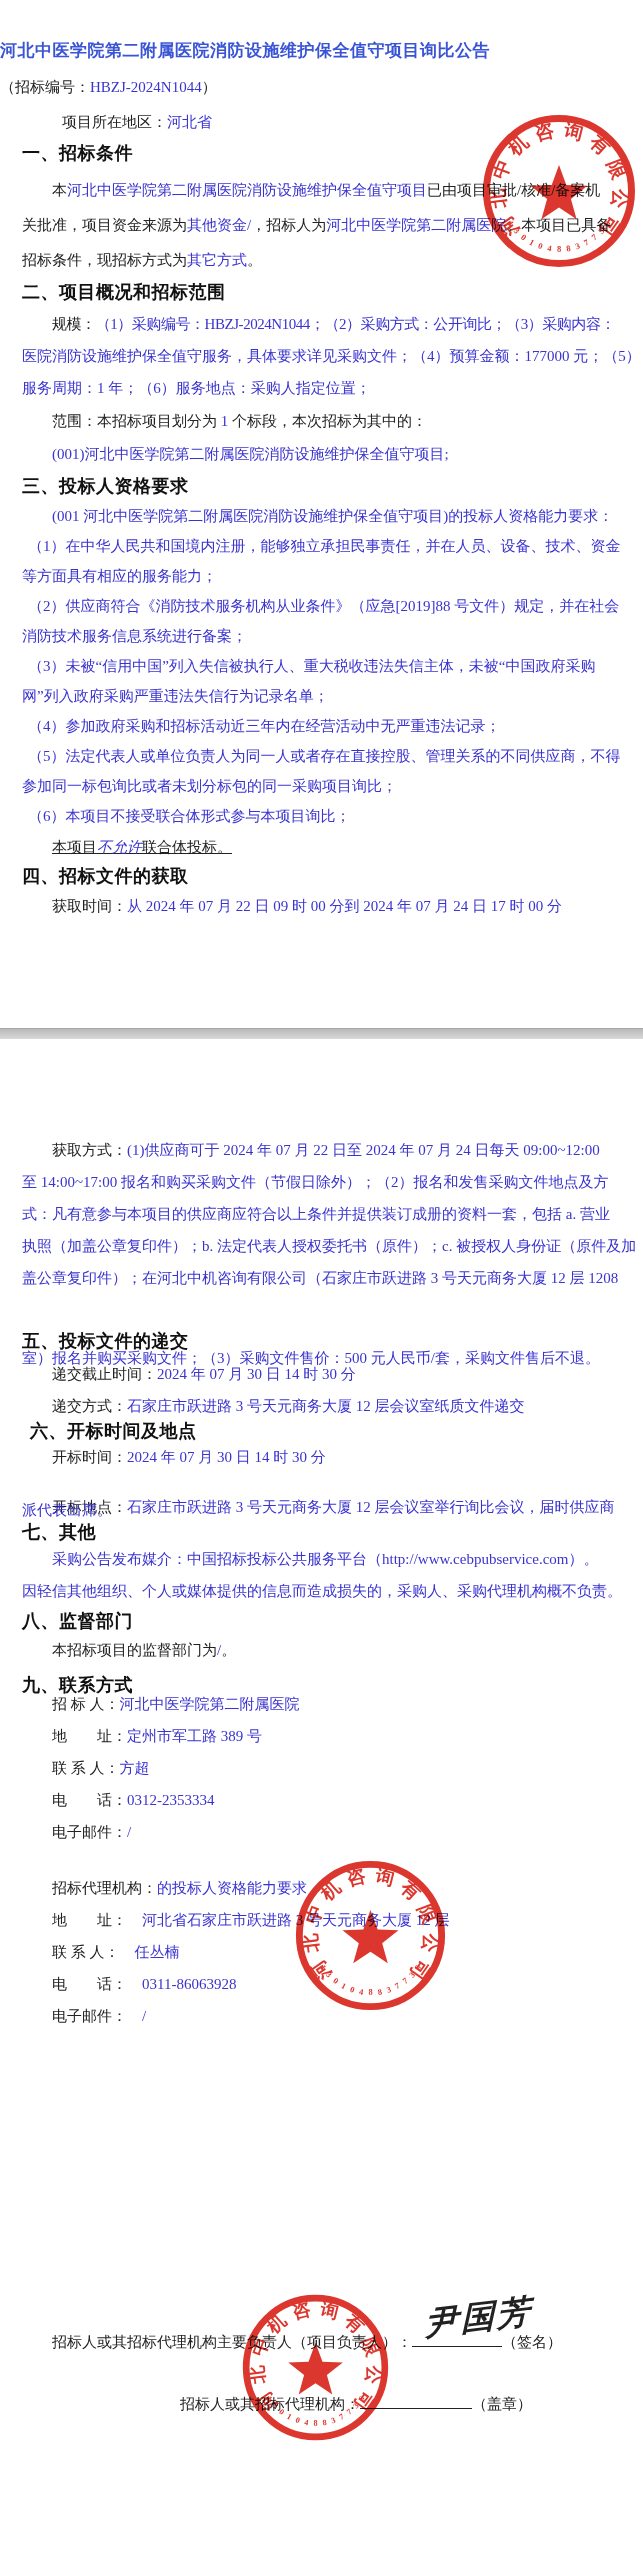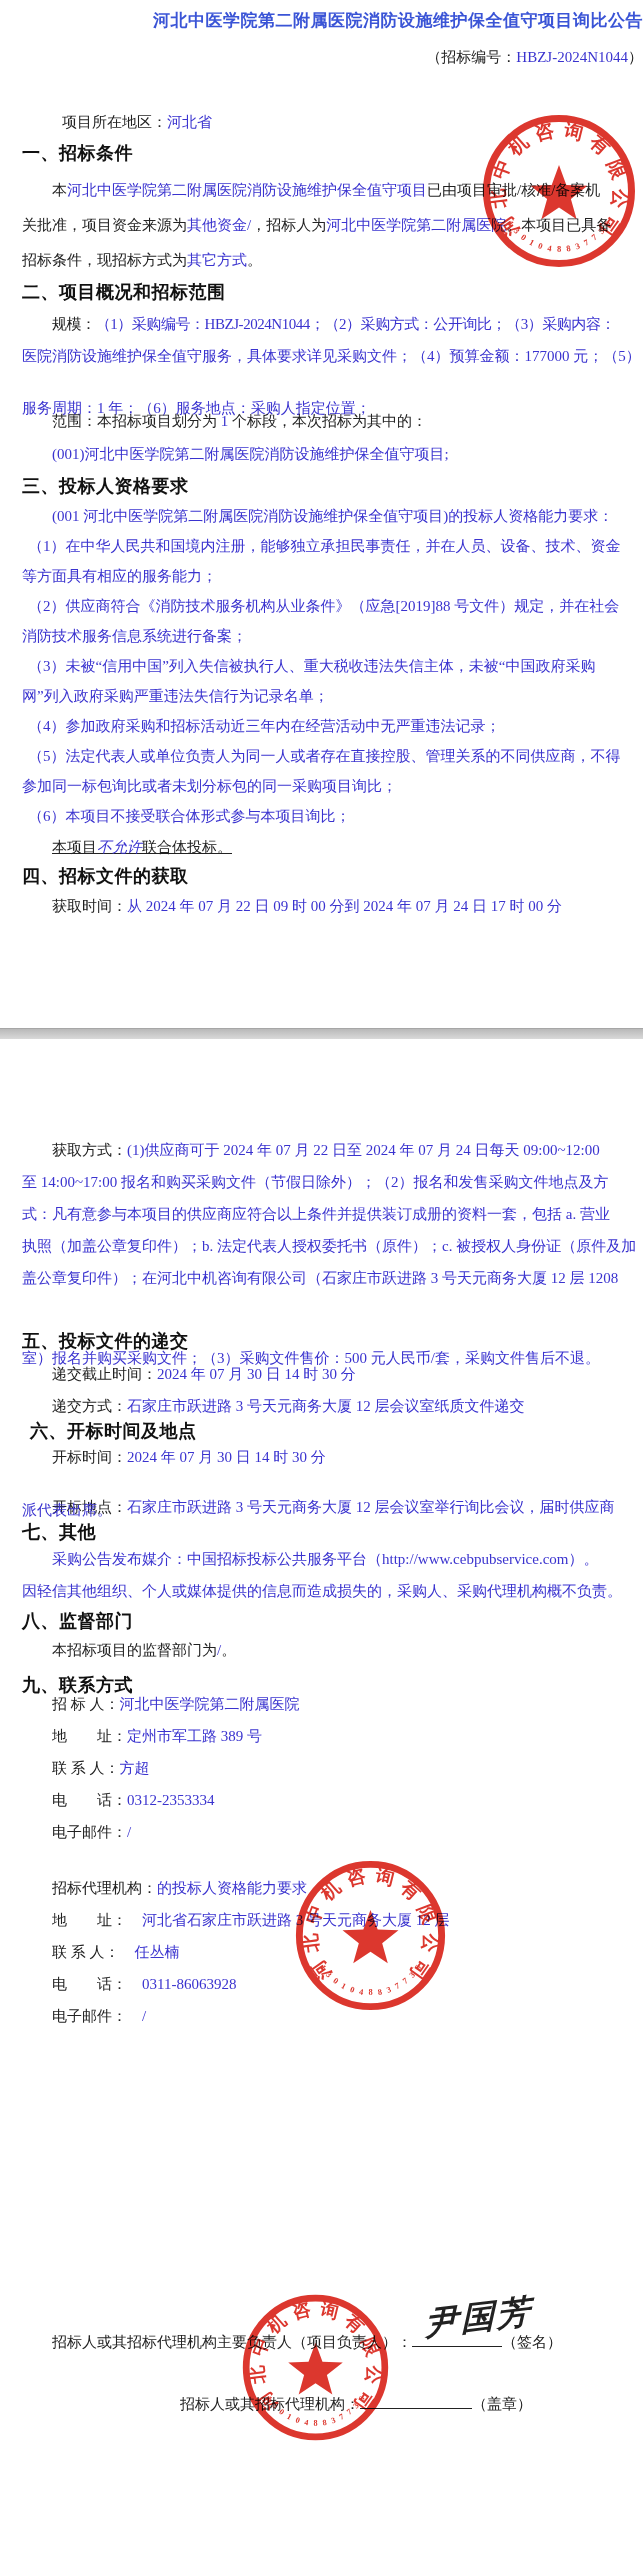--- a/index.html
+++ b/index.html
@@ -1,21 +1,21 @@
 <!DOCTYPE html>
 <html><head>
 <meta charset="utf-8">
 <style>
   html,body { margin:0; padding:0; background:#ffffff; }
   #page-root {
     position:relative; width:643px; height:2549px; background:#ffffff;
     font-family:"Liberation Serif","DejaVu Serif",serif; overflow:hidden;
   }
   .line { position:absolute; font-size:15px; line-height:21px; white-space:nowrap; color:#222222; }
-  .center { left:0; width:643px; text-align:right; }
+  .center { left:0; width:643px; text-align:left;margin-top:30px; }
   .tight { letter-spacing:-0.45px; }
   .seg-k  { color:#222222; }
   .seg-b  { color:#3a33cf; }
   .seg-bi { color:#3a33cf; font-style:italic; }
   .seg-h  { color:#111111; font-weight:bold; font-size:18px; letter-spacing:0.5px; }
   .seg-t  { color:#3a54d6; font-weight:bold; font-size:17px; letter-spacing:0.5px; }
   .seg-u  { display:inline-block; border-bottom:1px solid #222; height:16px; vertical-align:baseline; }
   #separator {
     position:absolute; left:0; top:1028px; width:643px; height:11px;
     background:linear-gradient(#b9b9b9,#d9d9d9); border-top:1px solid #a6a6a6; box-sizing:border-box;
@@ -36,21 +36,21 @@
       <div class="line center" style="top: 10px;"><span class="seg-t">河北中医学院第二附属医院消防设施维护保全值守项目询比公告</span></div>
       <div class="line center" style="top: 47px;"><span class="seg-k">（招标编号：</span><span class="seg-b">HBZJ-2024N1044</span><span class="seg-k">）</span></div>
       <div class="line" style="top: 112px; left: 22px; margin-left: 40px;"><span class="seg-k">项目所在地区：</span><span class="seg-b">河北省</span></div>
       <div class="line" style="top: 143px; left: 22px;"><span class="seg-h">一、招标条件</span></div>
       <div class="line" style="top: 180px; left: 52px;"><span class="seg-k">本</span><span class="seg-b">河北中医学院第二附属医院消防设施维护保全值守项目</span><span class="seg-k">已由项目审批/核准/备案机</span></div>
       <div class="line" style="top: 215px; left: 22px;"><span class="seg-k">关批准，项目资金来源为</span><span class="seg-b">其他资金/</span><span class="seg-k">，招标人为</span><span class="seg-b">河北中医学院第二附属医院</span><span class="seg-k">。本项目已具备</span></div>
       <div class="line" style="top: 250px; left: 22px;"><span class="seg-k">招标条件，现招标方式为</span><span class="seg-b">其它方式</span><span class="seg-k">。</span></div>
       <div class="line" style="top: 282px; left: 22px;"><span class="seg-h">二、项目概况和招标范围</span></div>
       <div class="line tight" style="top: 314px; left: 52px;"><span class="seg-k">规模：</span><span class="seg-b">（1）采购编号：HBZJ-2024N1044；（2）采购方式：公开询比；（3）采购内容：</span></div>
       <div class="line" style="top: 346px; left: 22px;"><span class="seg-b">医院消防设施维护保全值守服务，具体要求详见采购文件；（4）预算金额：177000 元；（5）</span></div>
-      <div class="line" style="top: 378px; left: 22px; margin-top: 20px;"><span class="seg-b">服务周期：1 年；（6）服务地点：采购人指定位置；</span></div>
+      <div class="line" style="top: 378px; left: 22px;"><span class="seg-b">服务周期：1 年；（6）服务地点：采购人指定位置；</span></div>
       <div class="line" style="top: 411px; left: 52px;"><span class="seg-k">范围：本招标项目划分为 </span><span class="seg-b">1</span><span class="seg-k"> 个标段，本次招标为其中的：</span></div>
       <div class="line" style="top: 444px; left: 52px;"><span class="seg-b">(001)河北中医学院第二附属医院消防设施维护保全值守项目;</span></div>
       <div class="line" style="top: 476px; left: 22px;"><span class="seg-h">三、投标人资格要求</span></div>
       <div class="line" style="top: 506px; left: 52px;"><span class="seg-b">(001 河北中医学院第二附属医院消防设施维护保全值守项目)的投标人资格能力要求：</span></div>
       <div class="line" style="top: 536px; left: 28px;"><span class="seg-b">（1）在中华人民共和国境内注册，能够独立承担民事责任，并在人员、设备、技术、资金</span></div>
       <div class="line" style="top: 566px; left: 22px;"><span class="seg-b">等方面具有相应的服务能力；</span></div>
       <div class="line" style="top: 596px; left: 28px;"><span class="seg-b">（2）供应商符合《消防技术服务机构从业条件》（应急[2019]88 号文件）规定，并在社会</span></div>
       <div class="line" style="top: 626px; left: 22px;"><span class="seg-b">消防技术服务信息系统进行备案；</span></div>
       <div class="line" style="top: 656px; left: 28px;"><span class="seg-b">（3）未被“信用中国”列入失信被执行人、重大税收违法失信主体，未被“中国政府采购</span></div>
       <div class="line" style="top: 686px; left: 22px;"><span class="seg-b">网”列入政府采购严重违法失信行为记录名单；</span></div>

